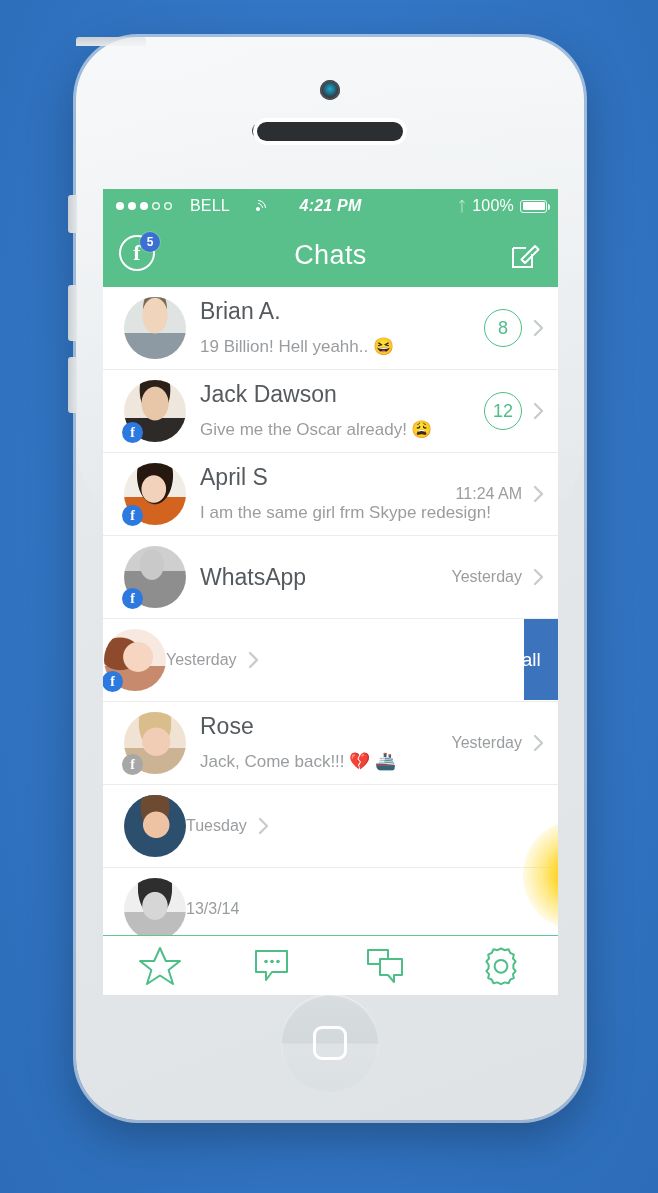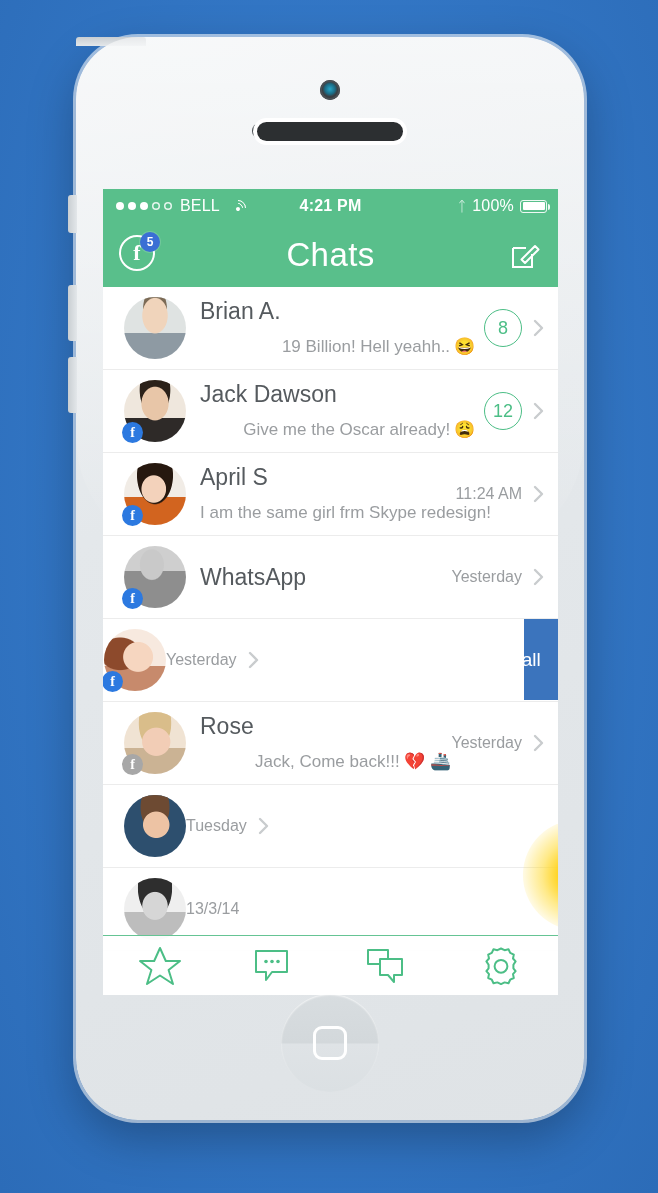--- a/index.html
+++ b/index.html
@@ -60,45 +60,45 @@
     position:absolute; left:27px; top:152px; width:455px; height:806px;
     background:#fff; overflow:hidden;
   }
 
   
   .statusbar{
     height:34px; background:#59bf8b; color:#fff;
     display:flex; align-items:center; position:relative;
     font-size:16px; letter-spacing:.2px;
   }
-  .sb-left{ position:absolute; left:13px; display:flex; align-items:center; gap:8px; }
+  .sb-left{ position:absolute; left:13px; display:flex; align-items:center; gap:18px; }
   .dots{ display:flex; gap:4px; align-items:center; }
   .dot{ width:8px; height:8px; border-radius:50%; background:#fff; }
   .dot.hollow{ background:transparent; box-shadow:inset 0 0 0 1.5px rgba(255,255,255,.85); }
   .carrier{ font-size:16px; color:#fff; }
   .wifi{ width:16px; height:12px; position:relative; margin-left:2px; }
   .wifi i{ position:absolute; left:50%; bottom:0; border-radius:50%;
            border:1.6px solid #fff; border-color:#fff transparent transparent transparent;
            transform:translateX(-50%) rotate(45deg); }
   .wifi i:nth-child(1){ width:16px; height:16px; margin-bottom:-4px;}
   .wifi i:nth-child(2){ width:10px; height:10px; margin-bottom:-1px;}
   .wifi i:nth-child(3){ width:4px;  height:4px;  margin-bottom:1px; background:#fff; border:none;}
-  .sb-center{ position:absolute; left:0; right:0; text-align:center; font-size:16px; font-weight:bold; }
+  .sb-center{ position:absolute; left:0; right:0; text-align:center; font-size:16px; font-weight:bold;font-style:italic; }
   .sb-right{ position:absolute; right:11px; display:flex; align-items:center; gap:6px; font-size:16px;}
   .bt{ font-size:14px; opacity:.85; }
   .battery{ width:27px; height:13px; border:1.5px solid rgba(255,255,255,.9); border-radius:3px; position:relative; }
   .battery::after{ content:""; position:absolute; right:-4px; top:3px; width:2.5px; height:6px;
                    background:rgba(255,255,255,.9); border-radius:0 2px 2px 0; }
   .battery i{ position:absolute; left:1.5px; top:1.5px; bottom:1.5px; right:1.5px; background:#fff; border-radius:1px; }
 
   
   .navbar{
     height:64px; background:#59bf8b; position:relative; display:flex; align-items:center; justify-content:center;
   }
-  .nav-title{ color:#fff; font-size:33px; font-weight:300; letter-spacing:.4px; }
+  .nav-title{ color:#fff; font-size:27px; font-weight:300; letter-spacing:.4px; }
   .fb-btn{ position:absolute; left:16px; top:12px; width:40px; height:40px; }
   .fb-circle{
     width:36px; height:36px; border-radius:50%; border:2px solid #fff;
     display:flex; align-items:center; justify-content:center;
     color:#fff; font-size:22px; font-family:"Liberation Serif", serif; font-weight:bold;
     line-height:1;
   }
   .fb-count{
     position:absolute; right:-1px; top:-3px; min-width:20px; height:20px; border-radius:10px;
     background:#3b6fd4; color:#fff; font-size:12px; font-weight:bold;
@@ -123,21 +123,21 @@
   }
   .avatar .circ i{ position:absolute; inset:0; }
   .fbmini{
     position:absolute; left:-2px; bottom:-1px; width:21px; height:21px; border-radius:50%;
     background:#2c79e0; color:#fff; font-family:"Liberation Serif", serif; font-weight:bold;
     font-size:14px; line-height:21px; text-align:center; z-index:3;
   }
   .fbmini.grey{ background:#a7a7a7; }
   .row-main{ flex:1; min-width:0; padding-left:14px; }
   .row-name{ font-size:23px; color:#555a5e; font-weight:300; line-height:1.15; white-space:nowrap; }
-  .row-msg{ font-size:17px; color:#9a9da0; line-height:1.3; margin-top:11px; white-space:nowrap;text-align:right; }
+  .row-msg{ font-size:17px; color:#9a9da0; line-height:1.3; margin-top:11px; white-space:nowrap; }
   .row-right{ display:flex; align-items:center; gap:8px; flex:0 0 auto; }
   .row-meta{ display:flex; flex-direction:column; align-items:flex-end; justify-content:center; }
   .row-time{ font-size:16px; color:#9a9da0; }
   .badge{
     width:38px; height:38px; border-radius:50%; border:1.7px solid #4cbe86;
     color:#4cbe86; font-size:18px; display:flex; align-items:center; justify-content:center;
   }
   .chev{ width:18px; height:18px; display:block; }
 
   .swipe-action{

